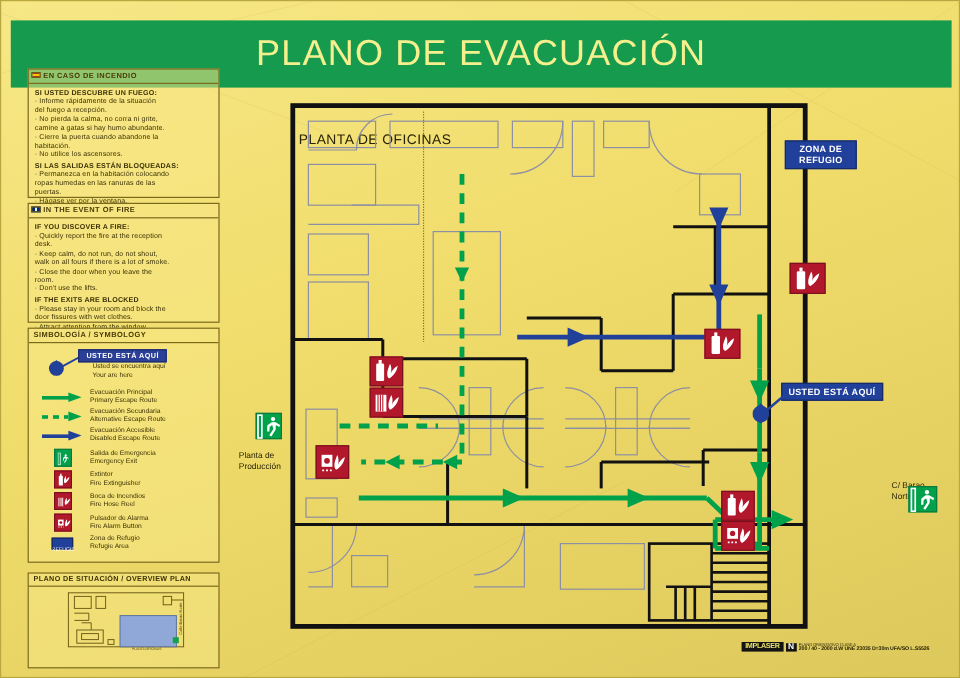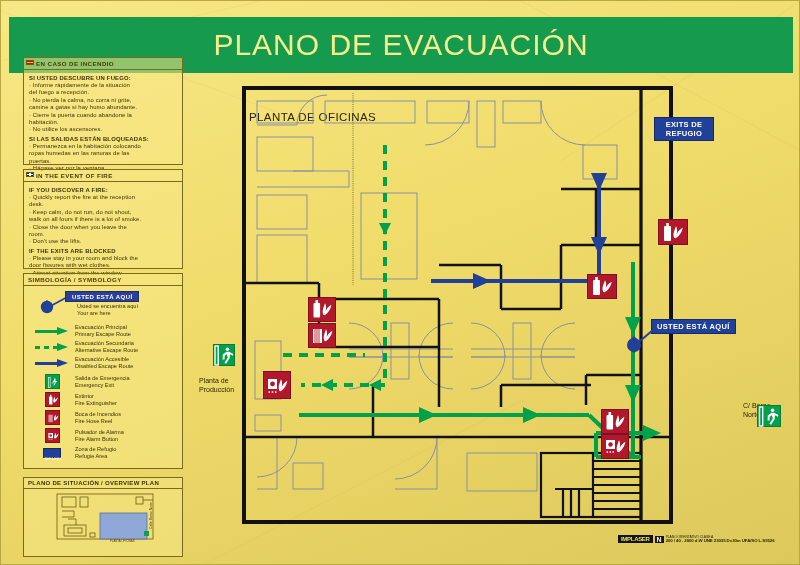--- a/index.html
+++ b/index.html
@@ -456,21 +456,21 @@
     <polygon points="250,196 232,188 232,204" fill="#21409a"></polygon>
     <polygon points="358,170 350,152 366,152" fill="#21409a"></polygon>
     <polygon points="358,106 350,88 366,88" fill="#21409a"></polygon>
 
     <g stroke="#00a14b" stroke-width="4" fill="none" stroke-dasharray="9 7">
       <line x1="42" y1="270" x2="124" y2="270"></line>
     </g>
   </svg>
 
   <div class="map-badge" style="left:653px;top:116px;width:48px;">
-    <div>EXITS DE</div>
+    <div>ZONA DE</div>
     <div>REFUGIO</div>
   </div>
 
   <div class="map-badge" style="left:650px;top:318px;">USTED ESTÁ AQUÍ</div>
   <svg style="position:absolute;left:626px;top:326px;width:34px;height:30px">
     <line x1="6" y1="20" x2="26" y2="3" stroke="#21409a" stroke-width="2"></line>
     <path d="M7 9 C 13 14, 13 22, 7 26 C 1 22, 1 14, 7 9 Z" fill="#21409a"></path>
     <circle cx="7" cy="18" r="7" fill="#21409a"></circle>
   </svg>
 

